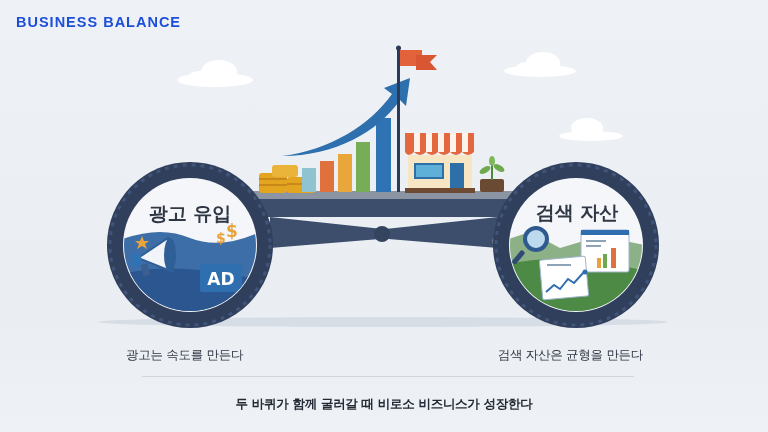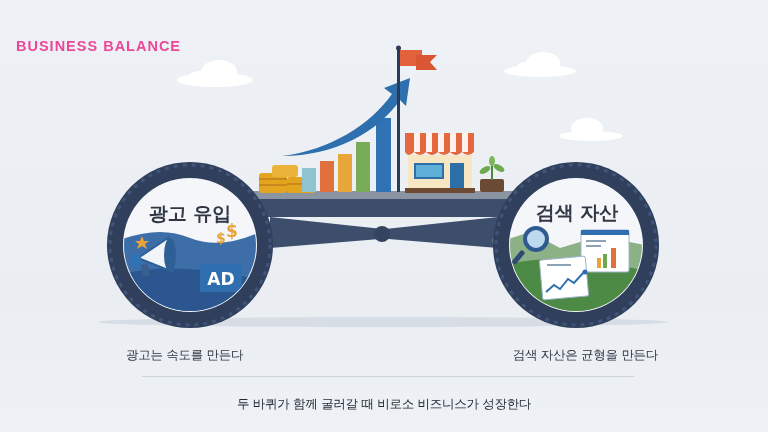--- a/index.html
+++ b/index.html
@@ -6,36 +6,36 @@
   html, body { width: 768px; height: 432px; overflow: hidden; }
   body {
     background: linear-gradient(180deg, #eef2f6 0%, #eaeef3 70%, #eef1f5 100%);
     font-family: "DejaVu Sans", "Liberation Sans", sans-serif;
     position: relative;
     color: #2f3642;
   }
   .brand {
     position: absolute; left: 16px; top: 14px;
     font-family: "Liberation Sans", "DejaVu Sans", sans-serif;
-    font-weight: 700; font-size: 14.5px; letter-spacing: 1px; color: #ec4899; margin-top: 24px;
+    font-weight: 700; font-size: 14.5px; letter-spacing: 1px; color: #1d4ed8;
   }
   .scene { position: absolute; left: 0; top: 0; width: 768px; height: 340px; }
   .caption {
     position: absolute; font-size: 12.5px; color: #2c3340; font-weight: 400;
     letter-spacing: -0.3px;
   }
   .cap-left { left: 126px; top: 347px; }
-  .cap-right { right: 110px; top: 347px; }
+  .cap-right { right: 125px; top: 347px; }
   .divider {
     position: absolute; left: 142px; width: 492px; top: 376px; height: 1px;
     background: #cfd5dd;
   }
   .tagline {
     position: absolute; left: 0; width: 768px; top: 396px; text-align: center;
-    font-size: 12.5px; color: #232a35; font-weight: 400; letter-spacing: -0.3px;
+    font-size: 12.5px; color: #232a35; font-weight: 700; letter-spacing: -0.3px;
   }
   svg text { font-family: "DejaVu Sans", sans-serif; }
 </style>
 </head>
 <body>
 
 <div class="brand">BUSINESS BALANCE</div>
 
 <svg class="scene" viewBox="0 0 768 340" width="768" height="340">
 

